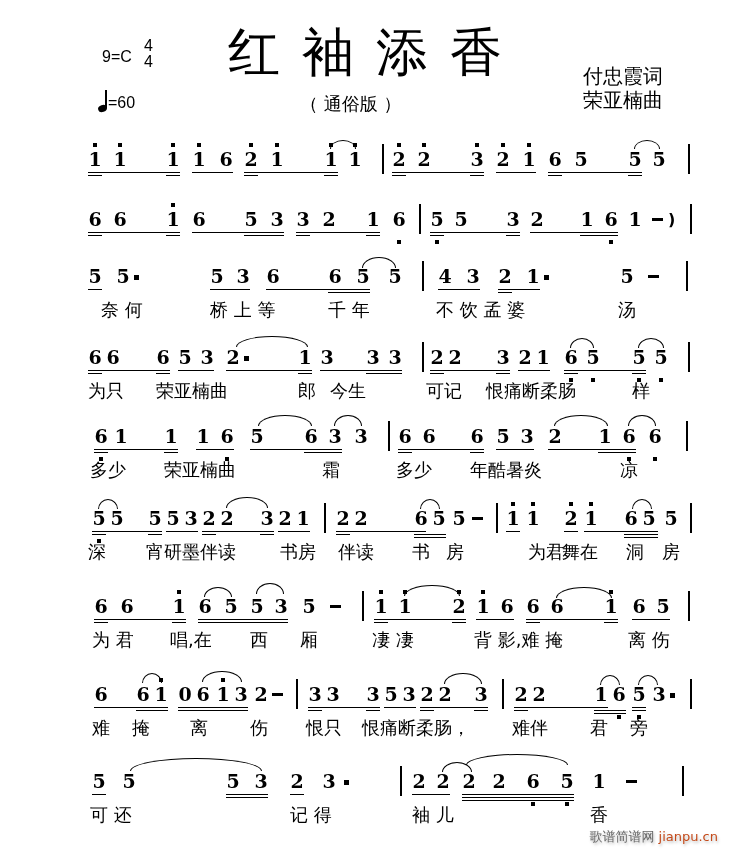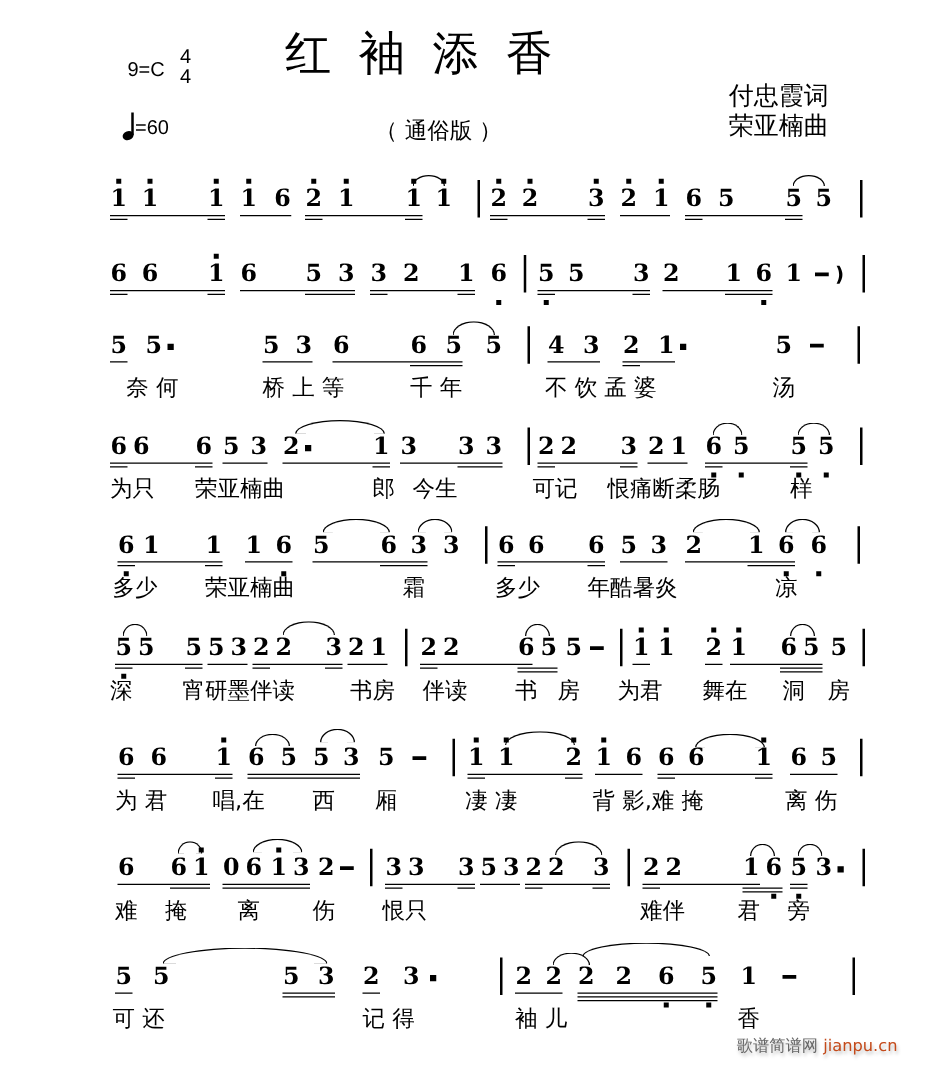--- a/index.html
+++ b/index.html
@@ -1,18 +1,18 @@
 <!DOCTYPE html>
 <html><head>
 <meta charset="utf-8">
 <style>
   html, body { margin:0; padding:0; background:#fff; }
   body { width:748px; height:854px; position:relative; overflow:hidden; font-family:"DejaVu Serif", serif; color:#000; }
   .abs { position:absolute; }
-  .title { left:228px; top:18px; font-family:"DejaVu Serif", serif; font-size:37px; letter-spacing:22px; font-weight:normal; }
+  .title { left:228px; top:18px; font-family:"DejaVu Serif", serif; font-size:52px; letter-spacing:22px; font-weight:normal; }
   .subtitle { left:300px; top:92px; font-family:"DejaVu Sans", sans-serif; font-size:18px; }
   .key { left:102px; top:48px; font-family:"Liberation Sans", sans-serif; font-size:16px; }
   .meter { left:144px; top:38px; font-family:"Liberation Sans", sans-serif; font-size:16px; line-height:16px; text-align:center; }
   .tempo { left:98px; top:90px; font-family:"Liberation Sans", sans-serif; font-size:16px; }
   .note-icon { display:inline-block; position:relative; width:10px; height:22px; vertical-align:bottom; }
   .note-icon .stem { position:absolute; right:1px; top:0; width:2px; height:18px; background:#000; }
   .note-icon .head { position:absolute; left:0; bottom:0; width:9px; height:7px; border-radius:50%; background:#000; transform:rotate(-20deg); }
   .credits { left:583px; top:64px; font-family:"DejaVu Sans", sans-serif; font-size:20px; line-height:24px; }
 
   .row { position:absolute; left:86px; width:612px; height:40px; }
@@ -312,21 +312,21 @@
     <div class="ul" style="left:538px;width:34px;top:40px"></div>
     <div class="slur" style="left:546px;top:2px;width:18px;height:9px"></div>
     <div class="bar" style="left:604px"></div>
   </div>
   <span class="lyr" style="left:2px">深</span>
   <span class="lyr" style="left:60px">宵研墨伴读</span>
   <span class="lyr" style="left:194px">书房</span>
   <span class="lyr" style="left:252px">伴读</span>
   <span class="lyr" style="left:326px">书</span>
   <span class="lyr" style="left:360px">房</span>
-  <span class="lyr" style="left:408px">为君</span>
+  <span class="lyr" style="left:442px">为君</span>
   <span class="lyr" style="left:476px">舞在</span>
   <span class="lyr" style="left:540px">洞</span>
   <span class="lyr" style="left:576px">房</span>
 </div>
 
 <div class="row" style="top:585px;">
   <div class="notes">
     <span class="n" style="left:8px">6</span>
     <span class="n" style="left:34px">6</span>
     <span class="n" style="left:86px">1<i class="dot-above"></i></span>
@@ -425,20 +425,21 @@
     <div class="ul" style="left:546px;width:14px;top:37px"></div>
     <div class="slur" style="left:514px;top:2px;width:18px;height:9px"></div>
     <div class="slur" style="left:552px;top:2px;width:18px;height:9px"></div>
     <div class="bar" style="left:604px"></div>
   </div>
   <span class="lyr" style="left:6px">难</span>
   <span class="lyr" style="left:46px">掩</span>
   <span class="lyr" style="left:104px">离</span>
   <span class="lyr" style="left:164px">伤</span>
   <span class="lyr" style="left:220px">恨只</span>
+  <span class="lyr" style="left:276px">恨痛断柔肠，</span>
   <span class="lyr" style="left:426px">难伴</span>
   <span class="lyr" style="left:504px">君</span>
   <span class="lyr" style="left:544px">旁</span>
 </div>
 
 <div class="row" style="top:760px;">
   <div class="notes">
     <span class="n" style="left:6px">5</span>
     <span class="n" style="left:36px">5</span>
     <span class="n" style="left:140px">5</span>

